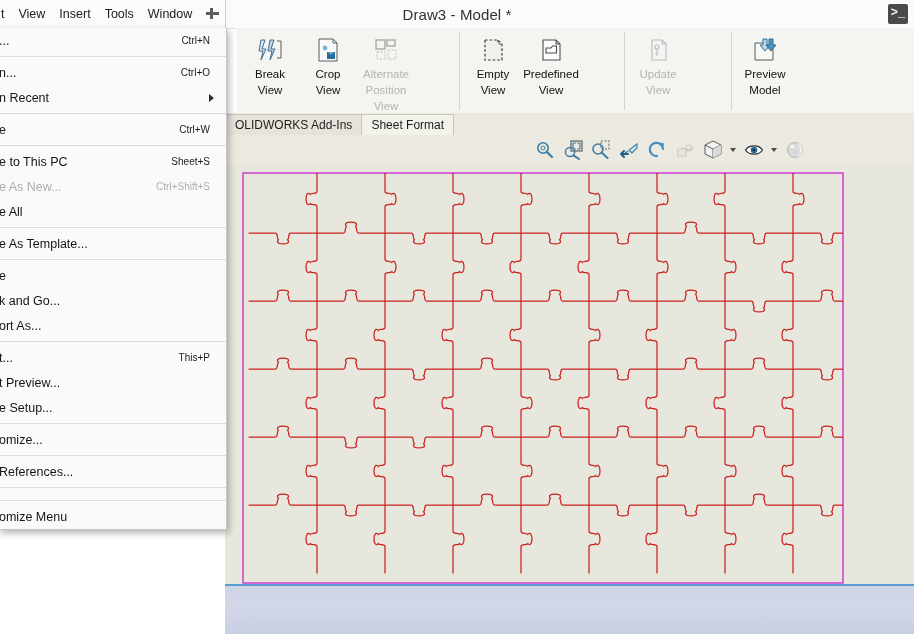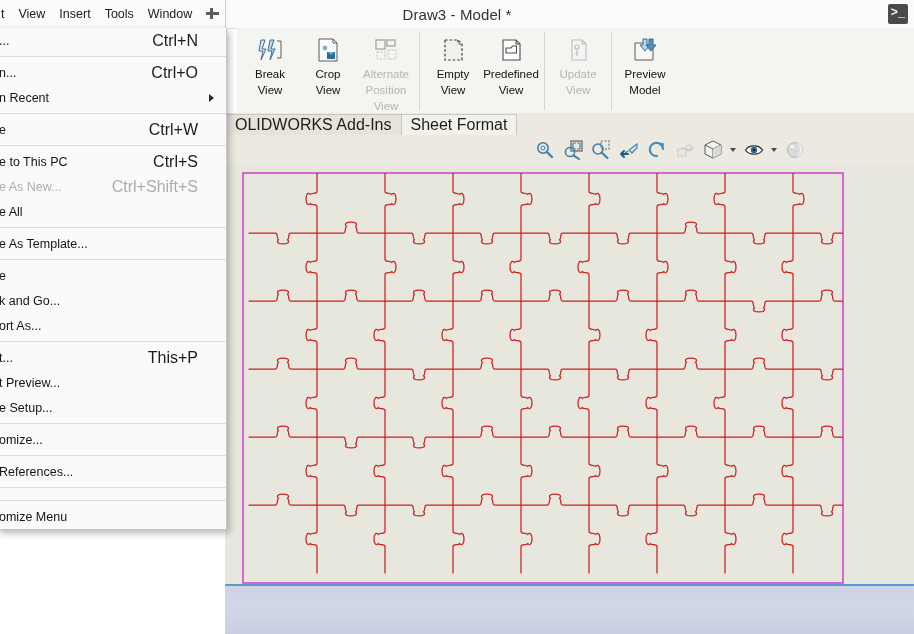--- a/index.html
+++ b/index.html
@@ -110,20 +110,21 @@
     padding-top: 4px;
   }
   .rgroup {
     display: flex;
     align-items: flex-start;
     height: 78px;
     padding: 0 4px;
   }
   .rgroup + .rgroup {
     border-left: 1px solid #d6d6ce;
+    margin-left: 40px;
   }
   .rbtn {
     width: 56px;
     padding: 3px 1px;
     text-align: center;
     cursor: pointer;
     display: flex;
     flex-direction: column;
     align-items: center;
   }
@@ -147,21 +148,21 @@
     left: 225px; top: 113px;
     width: 689px; height: 22px;
     background: #eceae0;
     display: flex;
     align-items: flex-end;
   }
   .tab {
     height: 20px;
     line-height: 20px;
     padding: 0 9px;
-    font-size: 16px;
+    font-size: 12px;
     color: #1d1d1d;
     background: #e6e4da;
     border: 1px solid #c9c7bd;
     border-bottom: none;
     margin-right: -1px;
     cursor: pointer;
     white-space: nowrap;
     margin-top: 24px;
   }
   .tab.active {
@@ -244,22 +245,22 @@
     color: #151515;
     cursor: pointer;
     white-space: nowrap;
   }
   .dd-item .txt {
     margin-left: 0px;
     overflow: hidden;
   }
   .dd-item .accel {
     position: absolute;
-    right: 28px;
-    font-size: 16px;
+    right: 16px;
+    font-size: 10px;
     color: #1c1c1c;
   }
   .dd-item.disabled { color: #adadad; cursor: default; }
   .dd-item.disabled .accel { color: #adadad; }
   .dd-item .arrow {
     position: absolute;
     right: 12px;
     width: 0; height: 0;
     border-top: 4px solid transparent;
     border-bottom: 4px solid transparent;
@@ -493,21 +494,21 @@
         <span class="arrow"></span>
       </div>
       <div class="dd-sep"></div>
       <div class="dd-item">
         <span class="txt">e</span>
         <span class="accel">Ctrl+W</span>
       </div>
       <div class="dd-sep"></div>
       <div class="dd-item">
         <span class="txt">e to This PC</span>
-        <span class="accel">Ctrl+S</span>
+        <span class="accel">Sheet+S</span>
       </div>
       <div class="dd-item disabled">
         <span class="txt">e As New...</span>
         <span class="accel">Ctrl+Shift+S</span>
       </div>
       <div class="dd-item">
         <span class="txt">e All</span>
       </div>
       <div class="dd-sep"></div>
       <div class="dd-item">

